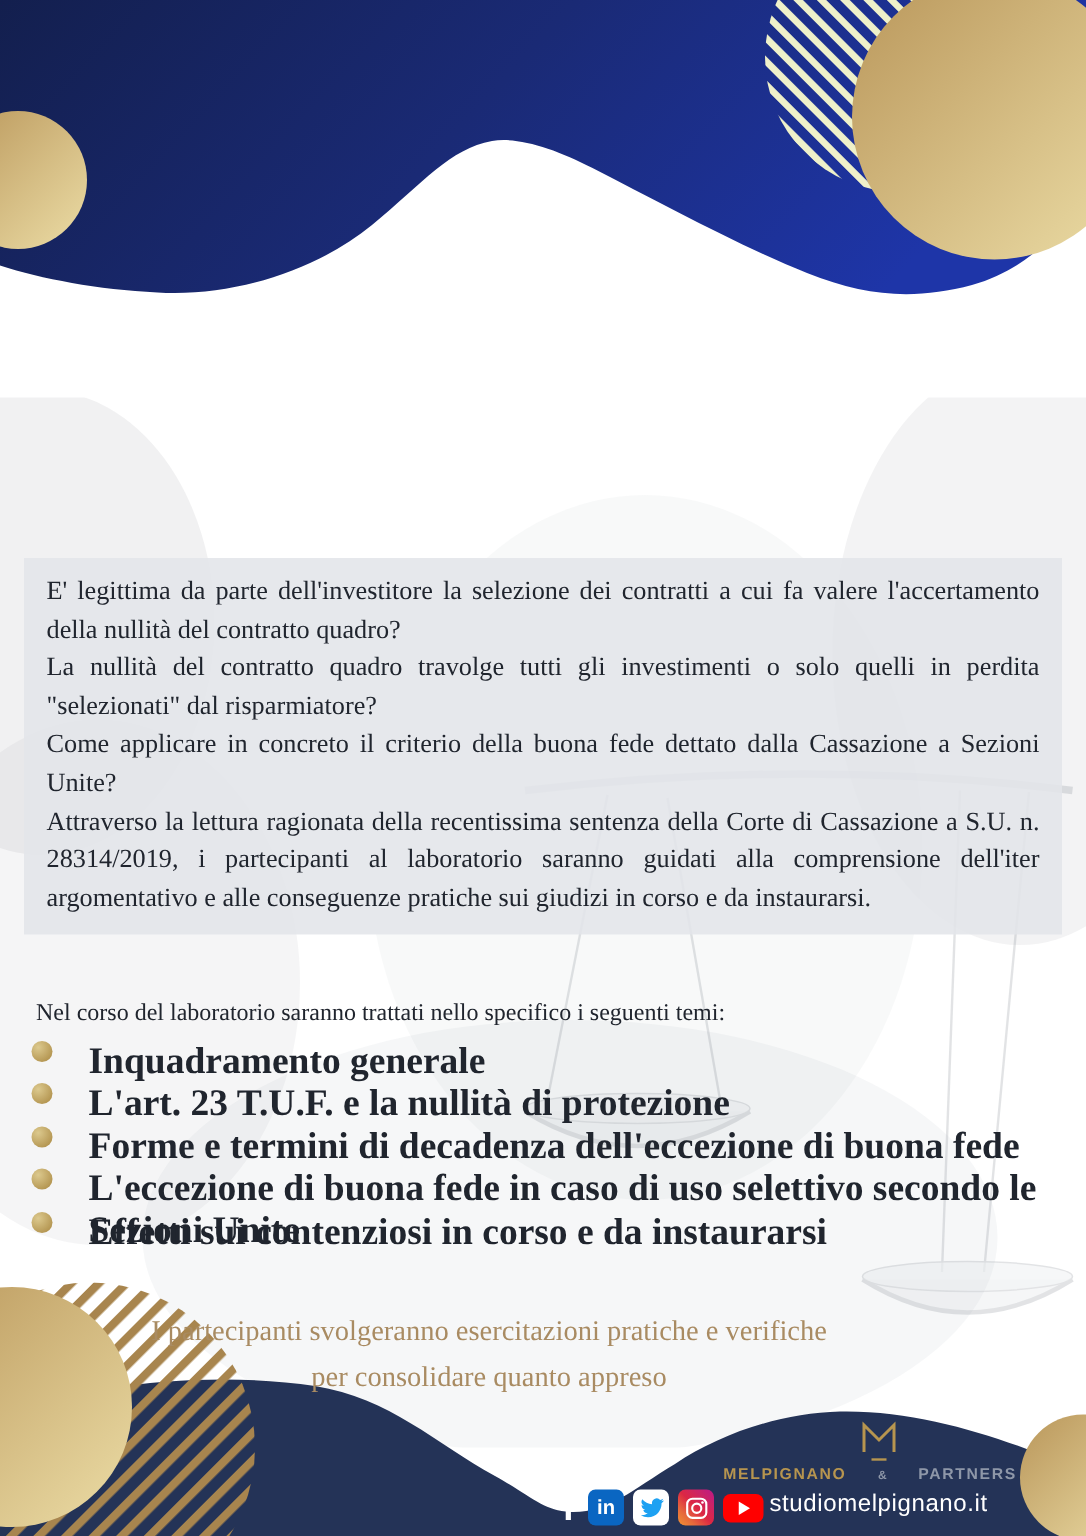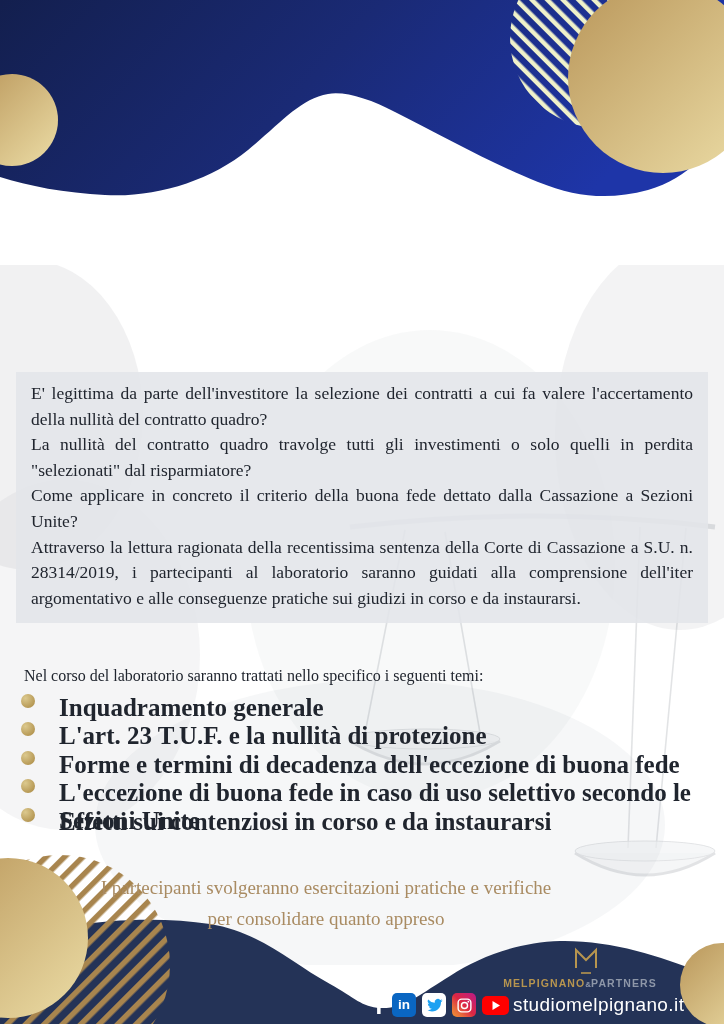--- a/index.html
+++ b/index.html
@@ -55,21 +55,21 @@
   }
   .closing{
     top:872px;left:0;width:652px;z-index:2;text-align:center;
     font-size:19px;line-height:31px;color:var(--gold-text);
   }
 
   
   .monogram{top:946px;left:572px;z-index:3;}
   .brand-line{
     top:977px;left:492px;width:176px;z-index:3;
-    display:flex;justify-content:center;align-items:baseline;gap:0;
+    display:flex;justify-content:center;align-items:baseline;gap:21px;
     font-family:"Liberation Sans",sans-serif;font-weight:700;
     font-size:10.5px;letter-spacing:1.1px;white-space:nowrap;
   }
   .brand-name{color:#b7954f;}
   .brand-sep{color:#8e97a8;font-size:8px;letter-spacing:0;}
   .brand-suffix{color:#8e97a8;}
   .social-row{
     top:993px;left:372px;z-index:3;display:flex;align-items:center;gap:6px;height:24px;
   }
   .fb-f{
@@ -77,21 +77,21 @@
     font-weight:700;font-size:25px;line-height:24px;width:14px;text-align:center;
   }
   .icon-box{width:24px;height:24px;border-radius:5px;display:flex;align-items:center;justify-content:center;}
   .li-box{background:var(--linkedin-blue);}
   .li-in{color:#fff;font-family:Liberation Sans, sans-serif;font-weight:700;font-size:13.5px;line-height:24px;}
   .tw-box{background:#ffffff;}
   .ig-box{background:linear-gradient(45deg,#f09433 0%,#e6683c 25%,#dc2743 50%,#cc2366 75%,#bc1888 100%);}
   .yt-box{width:27px;height:19px;border-radius:5px;background:var(--youtube-red);display:flex;align-items:center;justify-content:center;}
   .website{
     top:994px;left:513px;z-index:3;
-    font-family:"Liberation Sans",sans-serif;font-size:19px;color:#ffffff;letter-spacing:.4px;
+    font-family:"Liberation Sans",sans-serif;font-size:16px;color:#ffffff;letter-spacing:.4px;
   }
 </style>
 </head>
 <body>
 
 <div class="page">
 
   <svg class="abs watermark" width="724" height="700" viewBox="0 0 724 700">
     <g>
       <ellipse cx="28" cy="150" rx="115" ry="155" fill="#8f969e" opacity="0.13"></ellipse>

